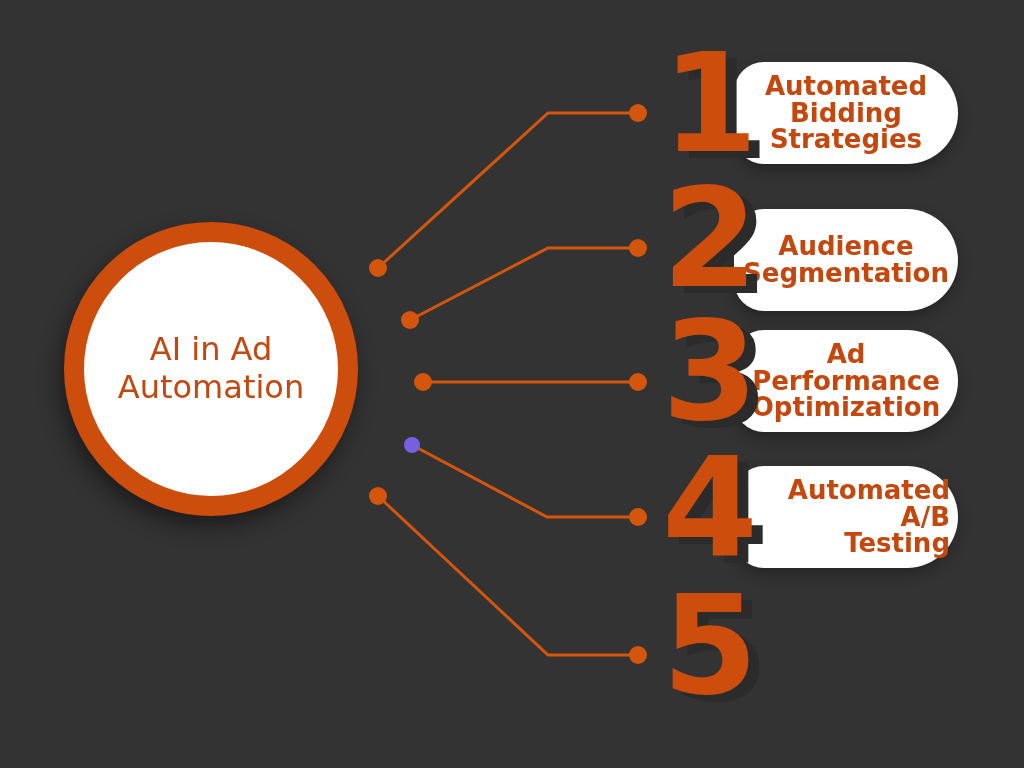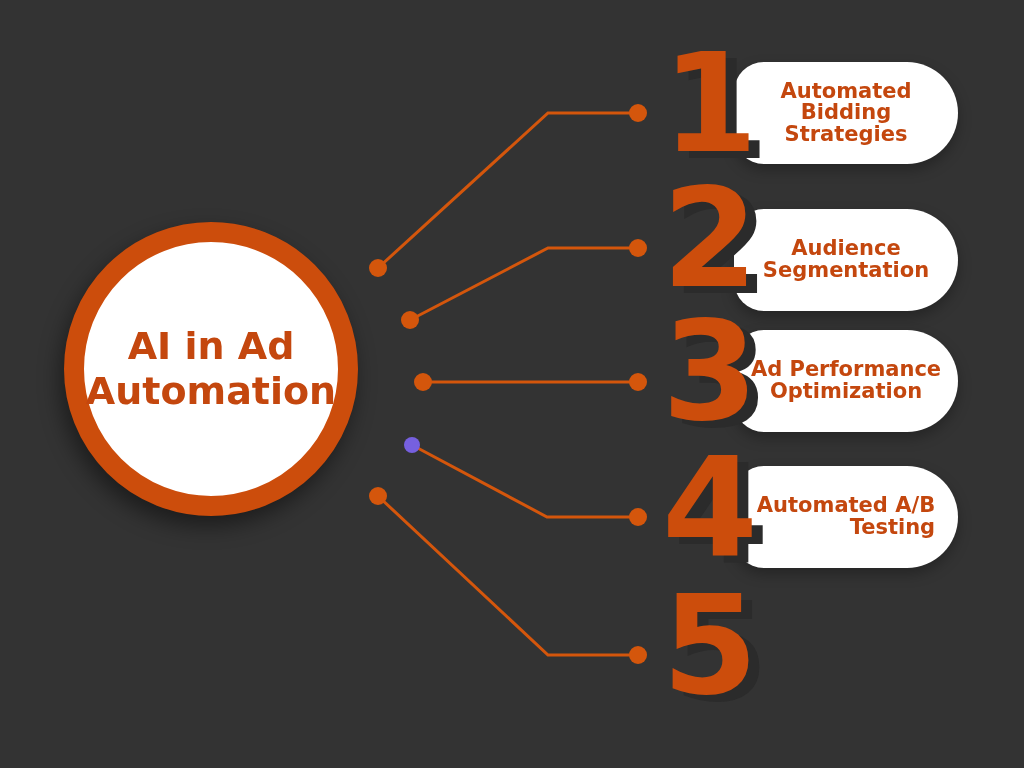--- a/index.html
+++ b/index.html
@@ -32,36 +32,36 @@
     width:294px;height:294px;
     background:var(--card-white,#fff);
     border:20px solid var(--orange,#CC4D0C);
     border-radius:50%;
     display:flex;align-items:center;justify-content:center;
     text-align:center;
     box-shadow:-4px 10px 22px rgba(0,0,0,0.45);
   }
   .hub-title{
     color:var(--text-orange,#C4470E);
-    font-size:38px;font-weight:bold;line-height:1.18;
+    font-size:32px;font-weight:normal;line-height:1.18;
     white-space:pre-line;
   }
 
   
   .pill{
     position:absolute;left:734px;width:224px;height:102px;
     background:var(--card-white,#fff);
     border-radius:30px 51px 51px 30px;
     display:flex;align-items:center;justify-content:center;
     text-align:center;z-index:1;
     box-shadow:0 6px 14px rgba(0,0,0,0.28);
   }
   .pill-label{
     color:var(--text-orange,#C4470E);
-    font-weight:bold;font-size:21px;line-height:1.03;
+    font-weight:bold;font-size:26px;line-height:1.03;
     white-space:pre-line;padding:0 8px;
   }
   .big-number{
     position:absolute;left:660px;width:100px;
     text-align:center;z-index:2;
     color:var(--orange,#CC4D0C);
     font-size:138px;font-weight:bold;line-height:1;
     text-shadow:11px 7px 0 var(--number-shadow,#2B2B2B);
   }
   .num-1{top:35px;}  .pill-1{top:62px;}

